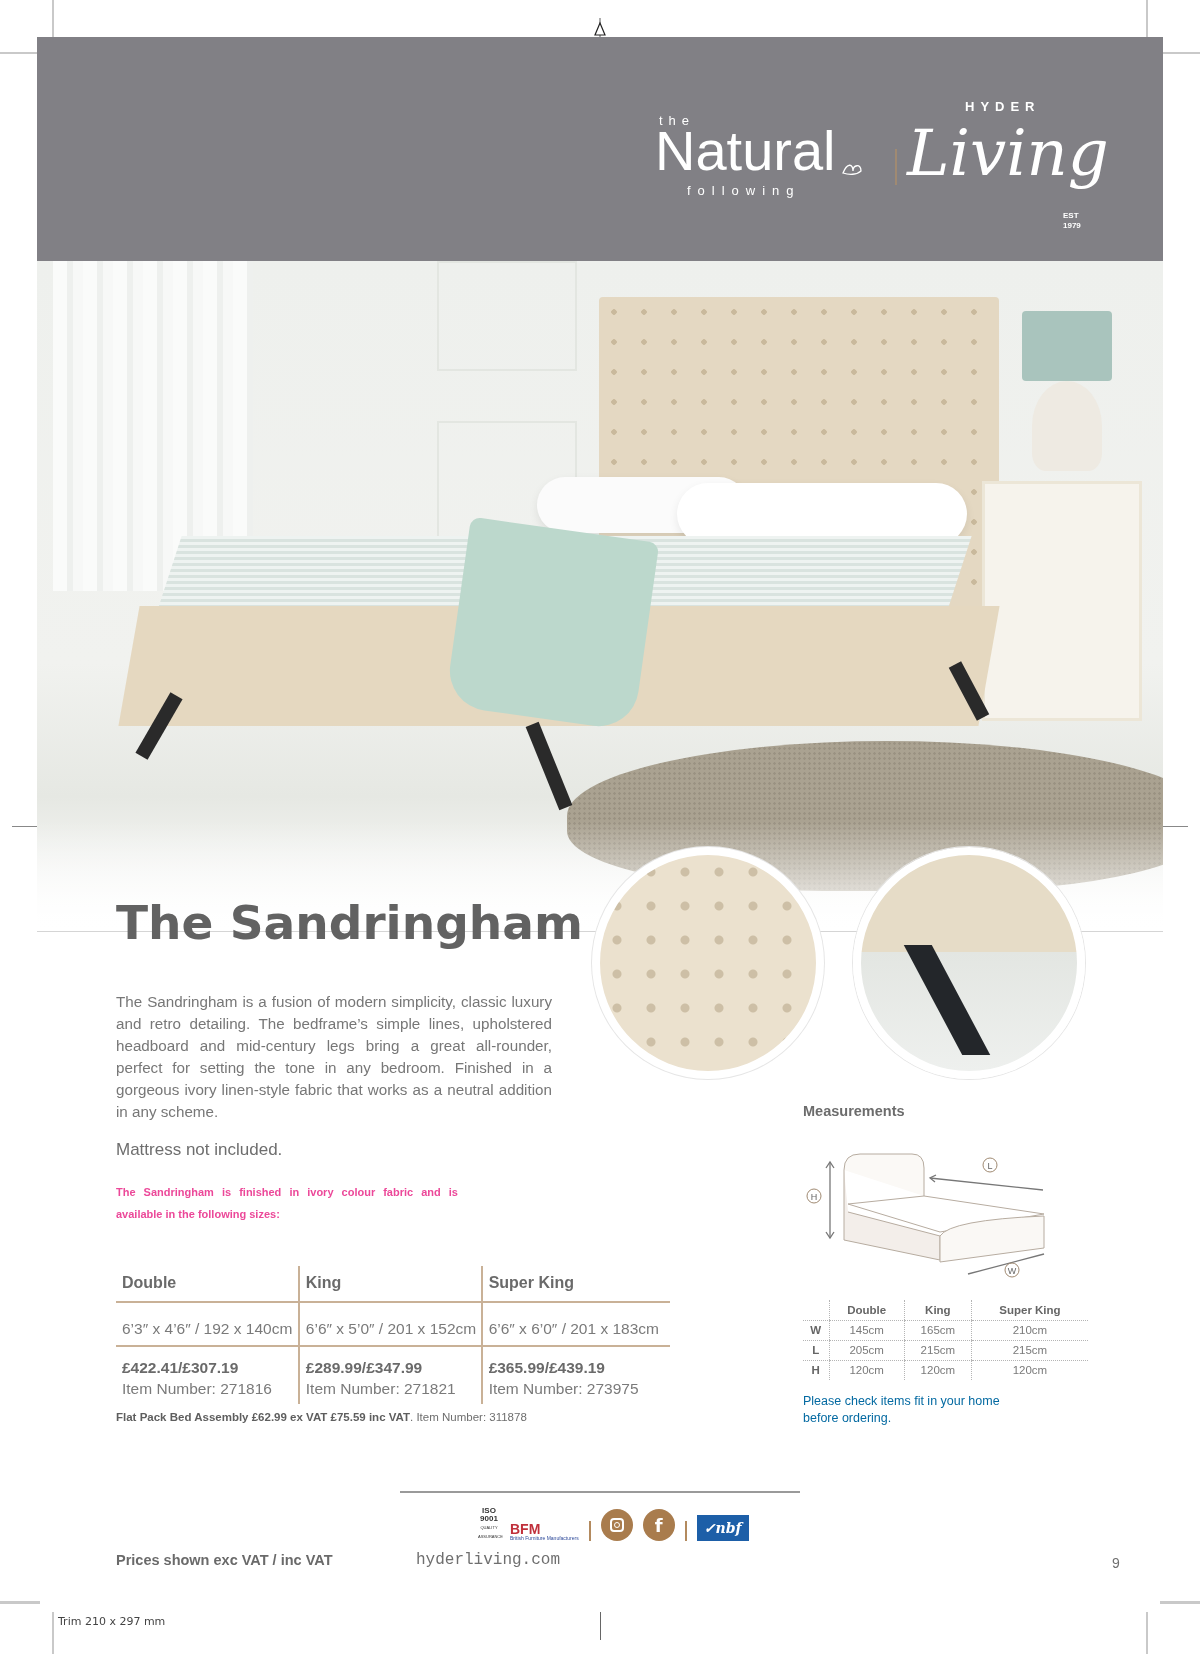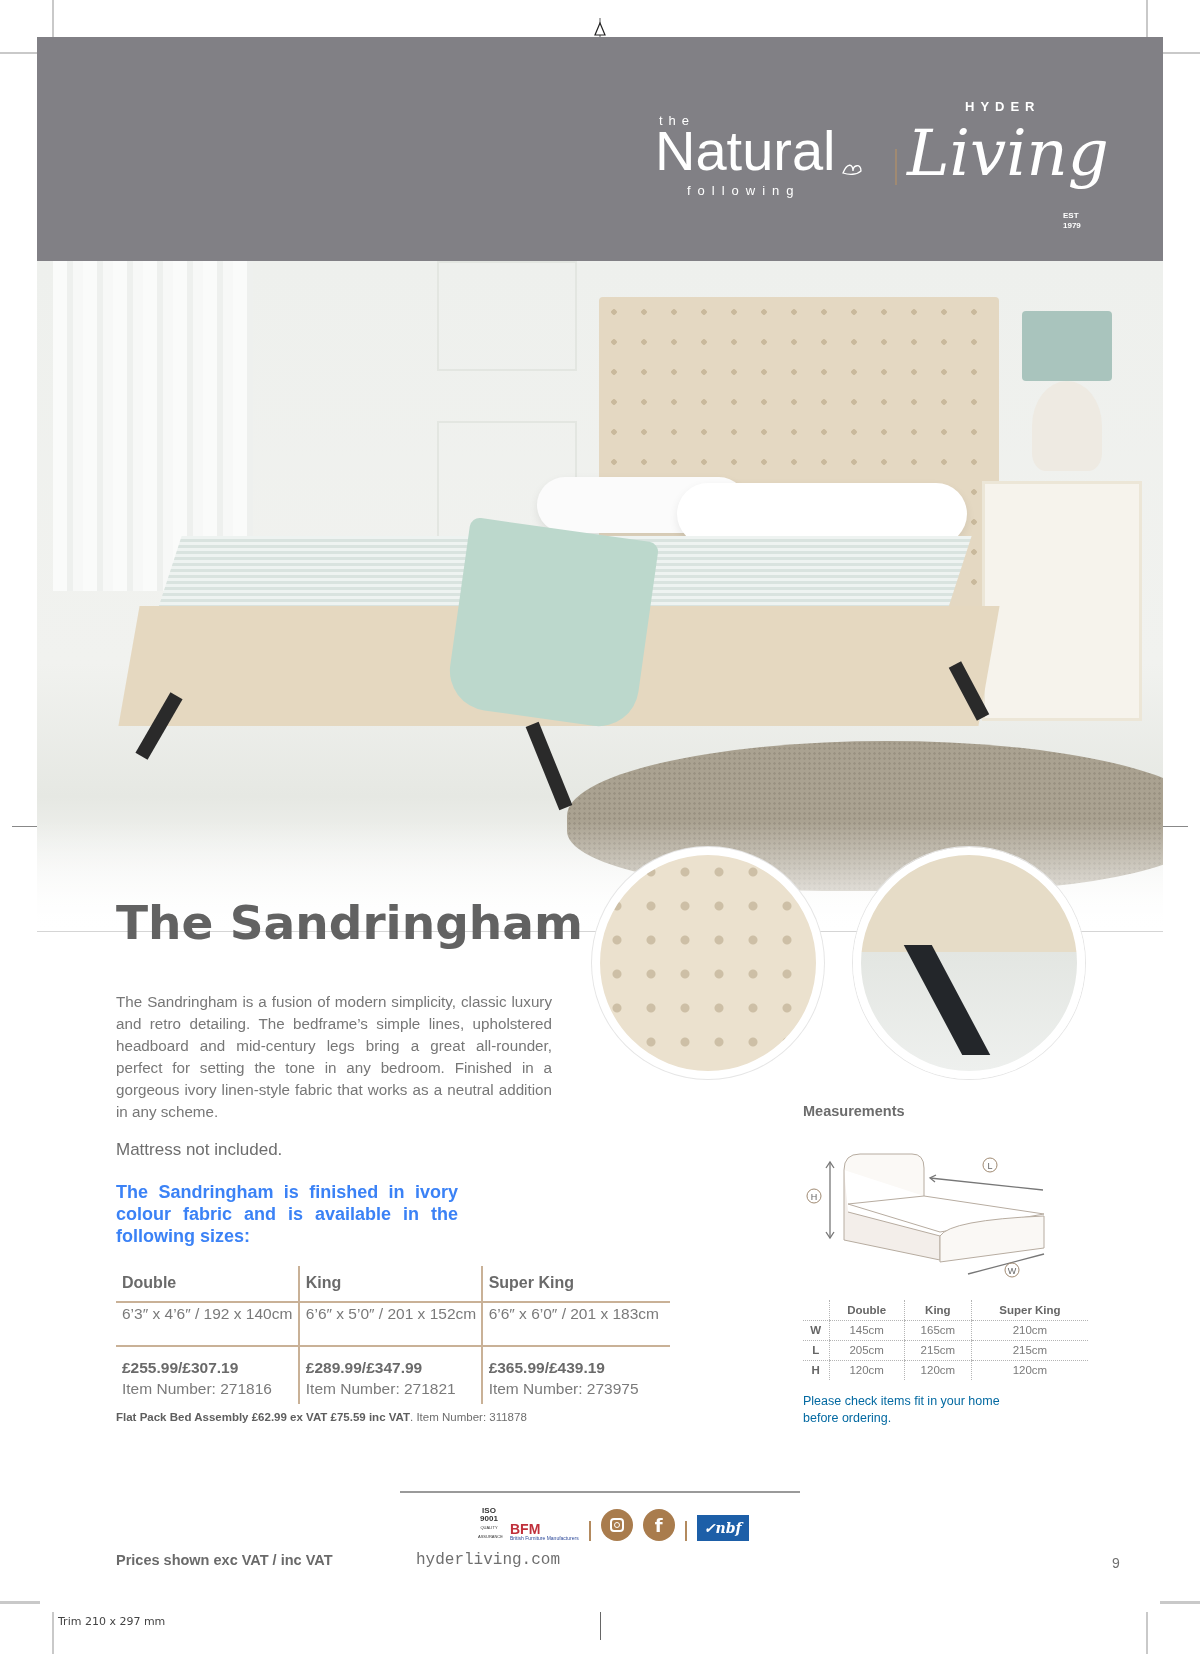--- a/index.html
+++ b/index.html
@@ -49,27 +49,27 @@
   .detail-circle { position: absolute; border-radius: 50%; border: 8px solid #ffffff; box-shadow: 0 0 0 1px #e6e6e6; overflow: hidden; }
   .dc-1 { left: 592px; top: 847px; width: 232px; height: 232px;
     background: radial-gradient(circle, #cdbfa6 4px, transparent 5px) 0 0/34px 34px, #ebe1ce; }
   .dc-2 { left: 853px; top: 847px; width: 232px; height: 232px; background: linear-gradient(180deg, #e6dcc7 0%, #e6dcc7 45%, #e3e6e2 45%, #eef0ee 100%); }
   .dc-2 .leg-detail { position: absolute; left: 72px; top: 90px; width: 28px; height: 110px; background: #23262a; transform: skewX(28deg); }
 
   
   .product-title { position: absolute; left: 116px; top: 895px; font-family: "DejaVu Sans", sans-serif; font-weight: bold; font-size: 47px; color: #626262; letter-spacing: 0px; background: transparent; }
   .description { position: absolute; left: 116px; top: 991px; width: 436px; font-size: 15.2px; line-height: 22px; color: #777; text-align: justify; font-family: "Liberation Sans", sans-serif; }
   .mattress-note { position: absolute; left: 116px; top: 1140px; font-size: 17px; font-weight: normal; color: #6e6e6e; font-family: "Liberation Sans", sans-serif; }
-  .finish-note { position: absolute; left: 116px; top: 1181px; width: 342px; font-size: 18px; line-height: 22px; font-weight: bold; color: #3b82f6; text-align: justify; font-family: "Liberation Sans", sans-serif; }
+  .finish-note { position: absolute; left: 116px; top: 1181px; width: 342px; font-size: 11px; line-height: 22px; font-weight: bold; color: #ec4899; text-align: justify; font-family: "Liberation Sans", sans-serif; }
 
   
   .sizes-table { position: absolute; left: 116px; top: 1266px; width: 554px; border-collapse: collapse; font-family: "Liberation Sans", sans-serif; }
   .sizes-table td, .sizes-table th { text-align: left; padding-left: 6px; vertical-align: top; }
   .sizes-table th { font-size: 16px; font-weight: bold; color: #6a6a6a; height: 36px; padding-top: 8px; border-bottom: 2px solid #c9b197; }
-  .sizes-table .dims td { font-size: 15.5px; color: #7a7a7a; height: 44px; padding-top: 2px; border-bottom: 2px solid #c9b197; }
+  .sizes-table .dims td { font-size: 15.5px; color: #7a7a7a; height: 44px; padding-top: 17px; border-bottom: 2px solid #c9b197; }
   .sizes-table .prices td { padding-top: 11px; height: 58px; }
   .sizes-table .col-sep { border-left: 2px solid #c9b197; }
   .price { display: block; font-size: 15.5px; font-weight: bold; color: #6a6a6a; line-height: 20px; }
   .item-no { display: block; font-size: 15.5px; color: #7a7a7a; line-height: 22px; }
   .assembly-note { position: absolute; left: 116px; top: 1411px; font-size: 11.5px; color: #6e6e6e; font-family: "Liberation Sans", sans-serif; }
   .assembly-note b { color: #5e5e5e; }
 
   
   .meas-title { position: absolute; left: 803px; top: 1103px; font-size: 14.5px; font-weight: bold; color: #6c6c6c; font-family: "Liberation Sans", sans-serif; }
   .meas-diagram { position: absolute; left: 800px; top: 1140px; width: 250px; height: 140px; }
@@ -174,21 +174,21 @@
     <th class="col-sep" style="width:33%;">King</th>
     <th class="col-sep">Super King</th>
   </tr>
   <tr class="dims">
     <td>6’3″ x 4’6″ / 192 x 140cm</td>
     <td class="col-sep">6’6″ x 5’0″ / 201 x 152cm</td>
     <td class="col-sep">6’6″ x 6’0″ / 201 x 183cm</td>
   </tr>
   <tr class="prices">
     <td>
-      <span class="price">£255.99/£307.19</span>
+      <span class="price">£422.41/£307.19</span>
       <span class="item-no">Item Number: 271816</span>
     </td>
     <td class="col-sep">
       <span class="price">£289.99/£347.99</span>
       <span class="item-no">Item Number: 271821</span>
     </td>
     <td class="col-sep">
       <span class="price">£365.99/£439.19</span>
       <span class="item-no">Item Number: 273975</span>
     </td>

